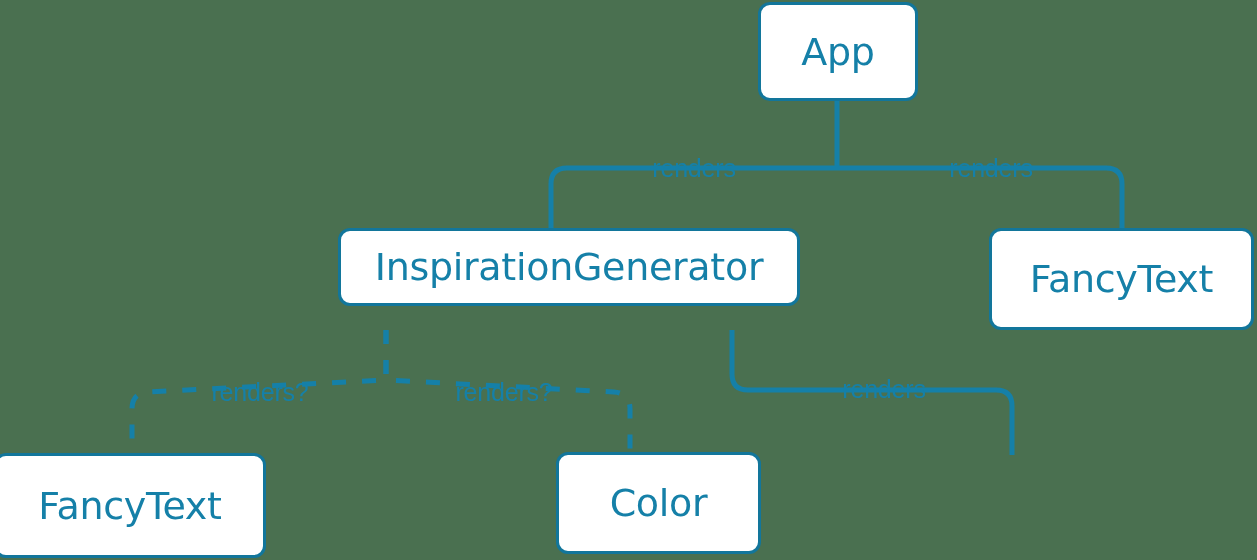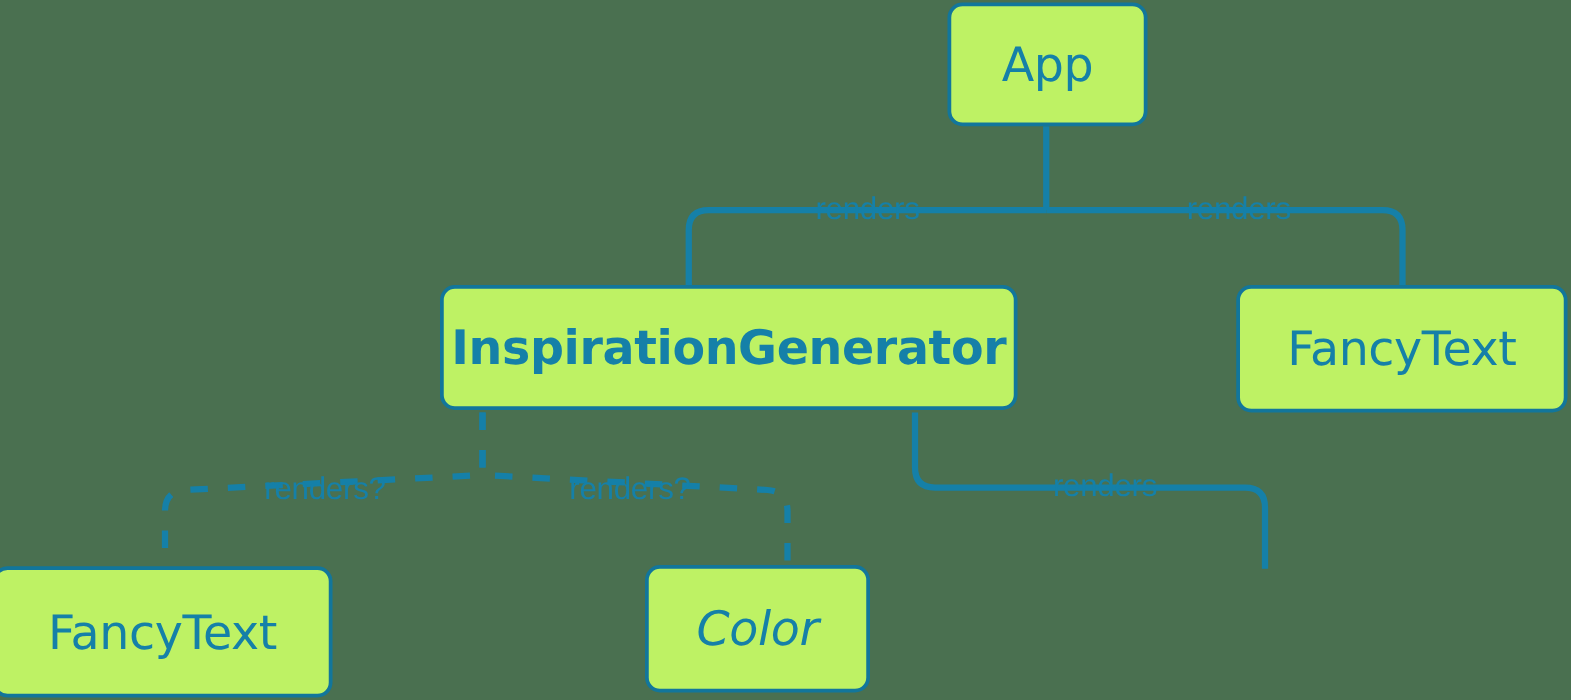--- a/index.html
+++ b/index.html
@@ -21,21 +21,21 @@
   #edges {
     position: absolute;
     left: 0;
     top: 0;
     width: 1257px;
     height: 560px;
   }
   .node {
     position: absolute;
     box-sizing: border-box;
-    background: #bef264;
+    background: #ffffff;
     border: 3px solid #12769b;
     border-radius: 12px;
     display: flex;
     align-items: center;
     justify-content: center;
     color: #1580a8;
     font-size: 38px;
     font-weight: 400;
     letter-spacing: -0.3px;
     white-space: nowrap;
@@ -77,22 +77,22 @@
   <div class="edge-label" style="left:991px; top:168px;">renders</div>
 
   <div class="edge-label" style="left:260px; top:392px;">renders?</div>
 
   <div class="edge-label" style="left:504px; top:392px;">renders?</div>
 
   <div class="edge-label" style="left:884px; top:389px;">renders</div>
 
   <div class="node" style="left:758px; top:2px; width:160px; height:99px;">App</div>
 
-  <div class="node" style="left:352px; top:228px; width:462px; height:100px;font-weight:bold;">InspirationGenerator</div>
+  <div class="node" style="left:338px; top:228px; width:462px; height:78px;">InspirationGenerator</div>
 
   <div class="node" style="left:989px; top:228px; width:265px; height:102px;">FancyText</div>
 
   <div class="node" style="left:-6px; top:453px; width:272px; height:105px;">FancyText</div>
 
-  <div class="node" style="left:516px; top:452px; width:180px; height:102px;font-style:italic;">Color</div>
+  <div class="node" style="left:556px; top:452px; width:205px; height:102px;">Color</div>
 
 
 </div>
 
 </body></html>

